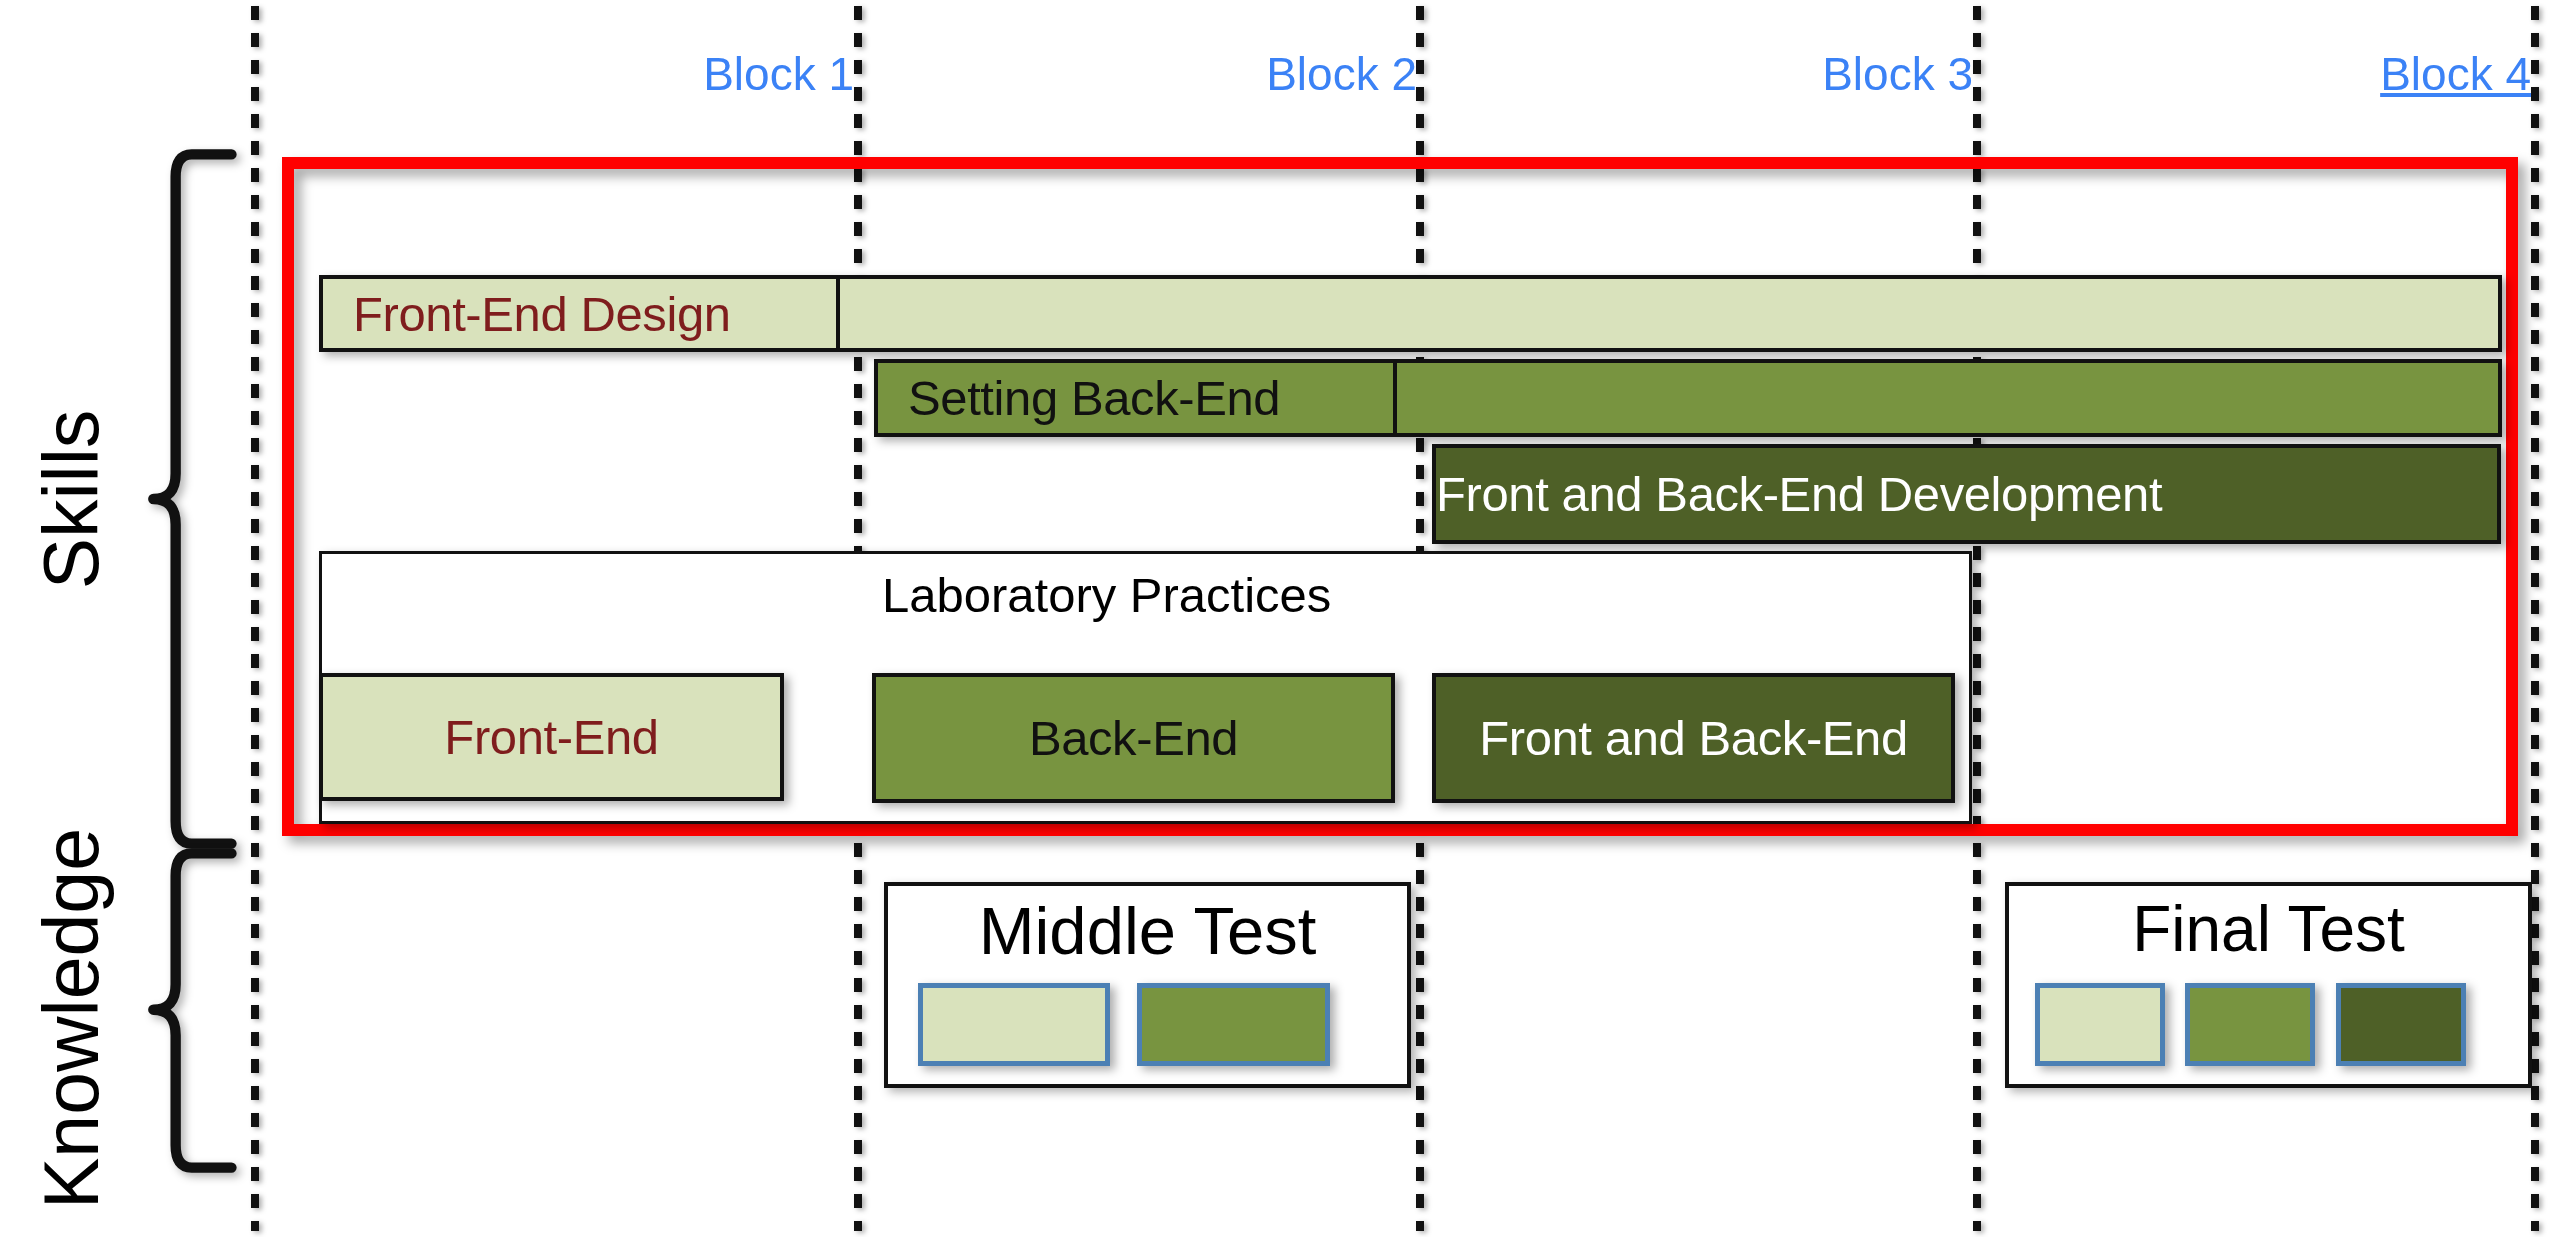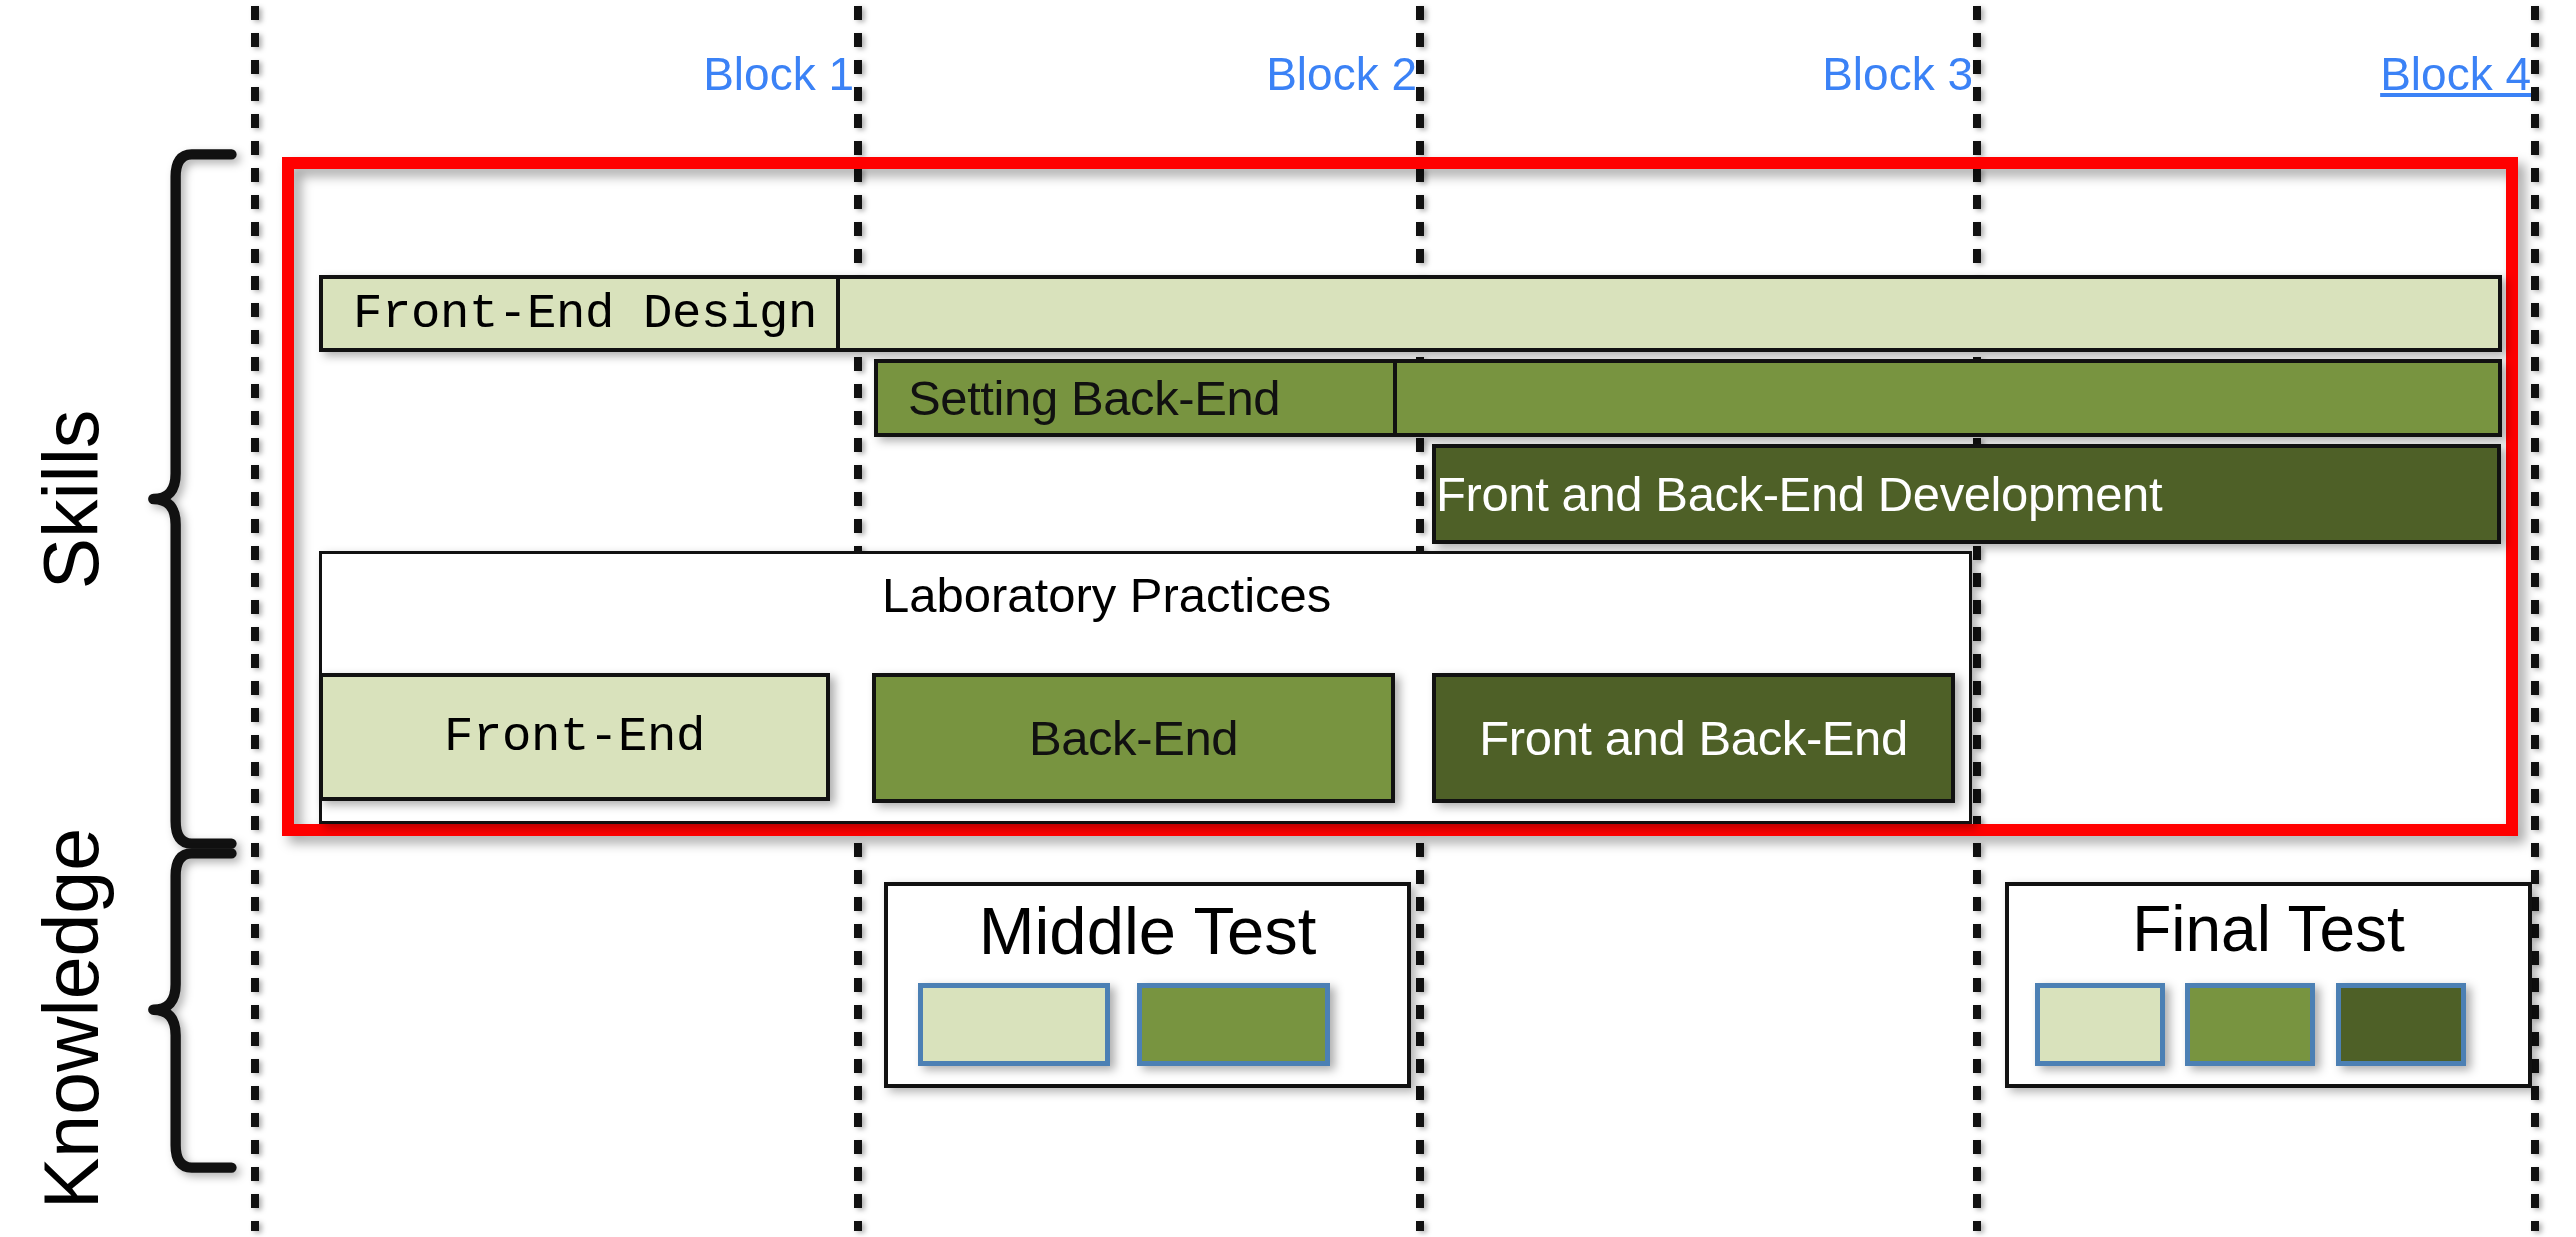--- a/index.html
+++ b/index.html
@@ -22,21 +22,21 @@
 
   
   .red-frame{position:absolute;border:12.8px solid #ff0000;box-sizing:border-box;
              filter:drop-shadow(7.2px 7.2px 5.6px rgba(0,0,0,0.35));}
 
   
   .bar{position:absolute;box-sizing:border-box;border:4px solid #111;
        display:flex;align-items:center;white-space:nowrap;
        filter:drop-shadow(5.6px 4.8px 4.8px rgba(0,0,0,0.32));}
   .bar .bartext{font-size:49px;font-stretch:condensed;letter-spacing:-0.4px;}
-  .bar.c-light{background:#d9e2bc;color:#000000;font-family:Liberation Mono, monospace;}
+  .bar.c-light{background:#d9e2bc;color:#7f1d1d;}
   .bar.c-mid{background:#789440;color:#111;}
   .bar.c-dark{background:#4e6027;color:#ffffff;}
 
   .bar-divider{position:absolute;top:0;bottom:0;width:4px;background:#111;}
 
   
   .obox{position:absolute;box-sizing:border-box;border:4px solid #111;
         background:#ffffff;
         filter:drop-shadow(5.6px 4.8px 4.8px rgba(0,0,0,0.30));}
   .obox.thin{border-width:3.2px;}
@@ -89,21 +89,21 @@
   </div>
 
   <div class="bar c-dark" style="left:1432px;top:444px;width:1069px;height:100px;justify-content:flex-start;">
     <span class="bartext" style="padding-right:30px;">Front and Back-End Development</span>
   </div>
 
   <div class="obox thin" style="left:319px;top:551px;width:1653px;height:273px;"></div>
 
   <div class="plain-title" style="left:882px;top:567px;font-size:49px;font-stretch:condensed;">Laboratory Practices</div>
 
-  <div class="bar c-light" style="left:319px;top:673px;width:511px;height:128px;justify-content:center;">
+  <div class="bar c-light" style="left:319px;top:673px;width:465px;height:128px;justify-content:center;">
     <span class="bartext">Front-End</span>
   </div>
 
   <div class="bar c-mid" style="left:872px;top:673px;width:523px;height:130px;justify-content:center;">
     <span class="bartext">Back-End</span>
   </div>
 
   <div class="bar c-dark" style="left:1432px;top:673px;width:523px;height:130px;justify-content:center;">
     <span class="bartext">Front and Back-End</span>
   </div>

